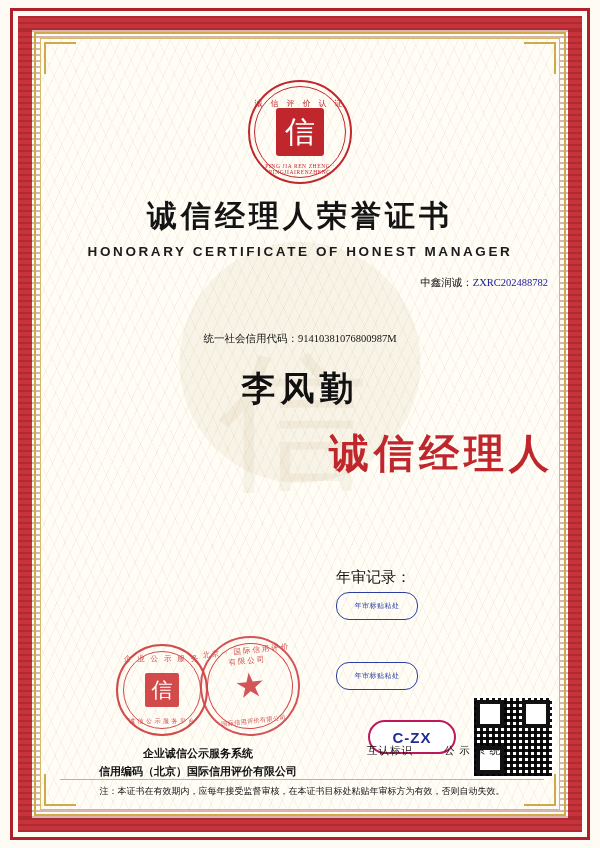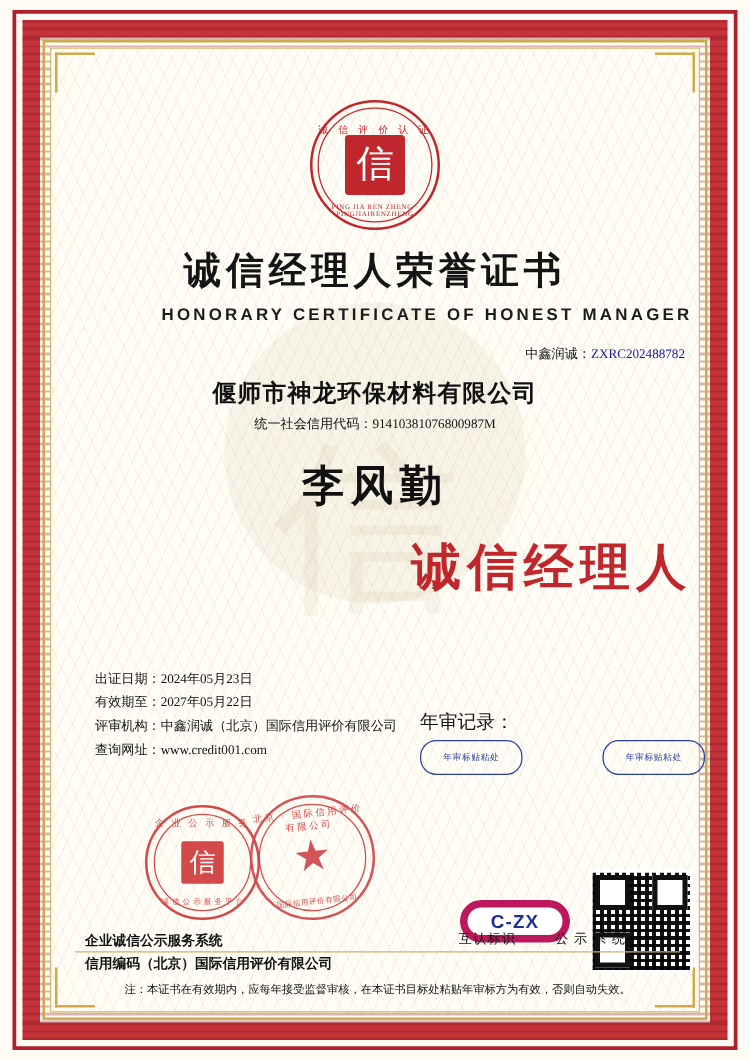--- a/index.html
+++ b/index.html
@@ -153,21 +153,21 @@
     text-align: center;
     font-size: 30px;
     font-weight: bold;
     color: #141414;
     letter-spacing: 4px;
     font-family: "DejaVu Serif", serif;
   }
   .title-en {
     position: absolute;
     left: 0; right: 0; top: 200px;
-    text-align: right;
+    text-align: center;
     font-size: 13.5px;
     color: #1b1b1b;
     letter-spacing: 2.6px;
     font-family: "Liberation Sans", sans-serif;
     font-weight: 600;
   }
   .credit-no {
     position: absolute;
     right: 6px; top: 232px;
     font-size: 10.5px;
@@ -225,21 +225,22 @@
   .review {
     position: absolute;
     left: 290px; top: 524px;
     font-size: 15px;
     color: #111;
   }
   .review-boxes {
     position: absolute;
     left: 290px; top: 548px;
     display: flex;
-    gap: 64px;
+    gap: 42px;
+    flex-direction: column;
   }
   .review-box {
     width: 80px; height: 26px;
     border: 1px solid #2a3fa0;
     border-radius: 13px;
     color: #2a3fa0;
     font-size: 7px;
     display: flex;
     align-items: center;
     justify-content: center;
@@ -303,21 +304,21 @@
     line-height: 1;
   }
   
   .mutual {
     position: absolute;
     left: 300px; top: 84px;
     width: 88px; height: 34px;
   }
   .mutual-oval {
     width: 88px; height: 34px;
-    border: 6px solid #be185d;
+    border: 2px solid #be185d;
     border-radius: 17px;
     box-sizing: border-box;
     position: relative;
     background: #fff;
   }
   .mutual-txt {
     position: absolute;
     inset: 0;
     display: flex;
     align-items: center;
@@ -356,21 +357,21 @@
     width: 20px; height: 20px;
     border: 4px solid #111;
     background: #fff;
     box-shadow: inset 0 0 0 3px #fff;
   }
   
   .cap-left {
     position: absolute;
     left: 22px; top: 700px;
     width: 260px;
-    text-align: left;
+    text-align: center;
     font-size: 11px;
     color: #111;
     line-height: 18px;
     font-weight: bold;
   }
   .cap-mutual {
     position: absolute;
     left: 296px; top: 700px;
     width: 96px;
     text-align: center;
@@ -383,21 +384,21 @@
     left: 398px; top: 700px;
     width: 92px;
     font-size: 10.5px;
     color: #111;
     letter-spacing: 1px;
   }
   .note {
     position: absolute;
     left: 14px; right: 10px; bottom: 6px;
     border-top: 1px solid #cdb271;
-    padding-top: 23px;
+    padding-top: 5px;
     font-size: 9px;
     color: #111;
     text-align: center;
     white-space: nowrap;
   }
 </style>
 </head>
 <body>
 
 <div class="page">
@@ -425,31 +426,24 @@
       </div>
     </div>
 
     <div class="title-cn">诚信经理人荣誉证书</div>
     <div class="title-en">HONORARY CERTIFICATE OF HONEST MANAGER</div>
 
     <div class="credit-no">
       <span class="lbl">中鑫润诚：</span><span>ZXRC202488782</span>
     </div>
 
-    <div class="company">偃师市神龙环保材料有限公司</div>
     <div class="uscc">统一社会信用代码：91410381076800987M</div>
     <div class="person">李风勤</div>
     <div class="award">诚信经理人</div>
 
-    <div class="info">
-      <div>出证日期：2024年05月23日</div>
-      <div>有效期至：2027年05月22日</div>
-      <div>评审机构：中鑫润诚（北京）国际信用评价有限公司</div>
-      <div class="url">查询网址：www.credit001.com</div>
-    </div>
 
     <div class="review">年审记录：</div>
     <div class="review-boxes">
       <div class="review-box">年审标贴粘处</div>
       <div class="review-box">年审标贴粘处</div>
     </div>
 
     <div class="seal-row">
       <div class="seal seal-1">
         <div class="ring"></div>

